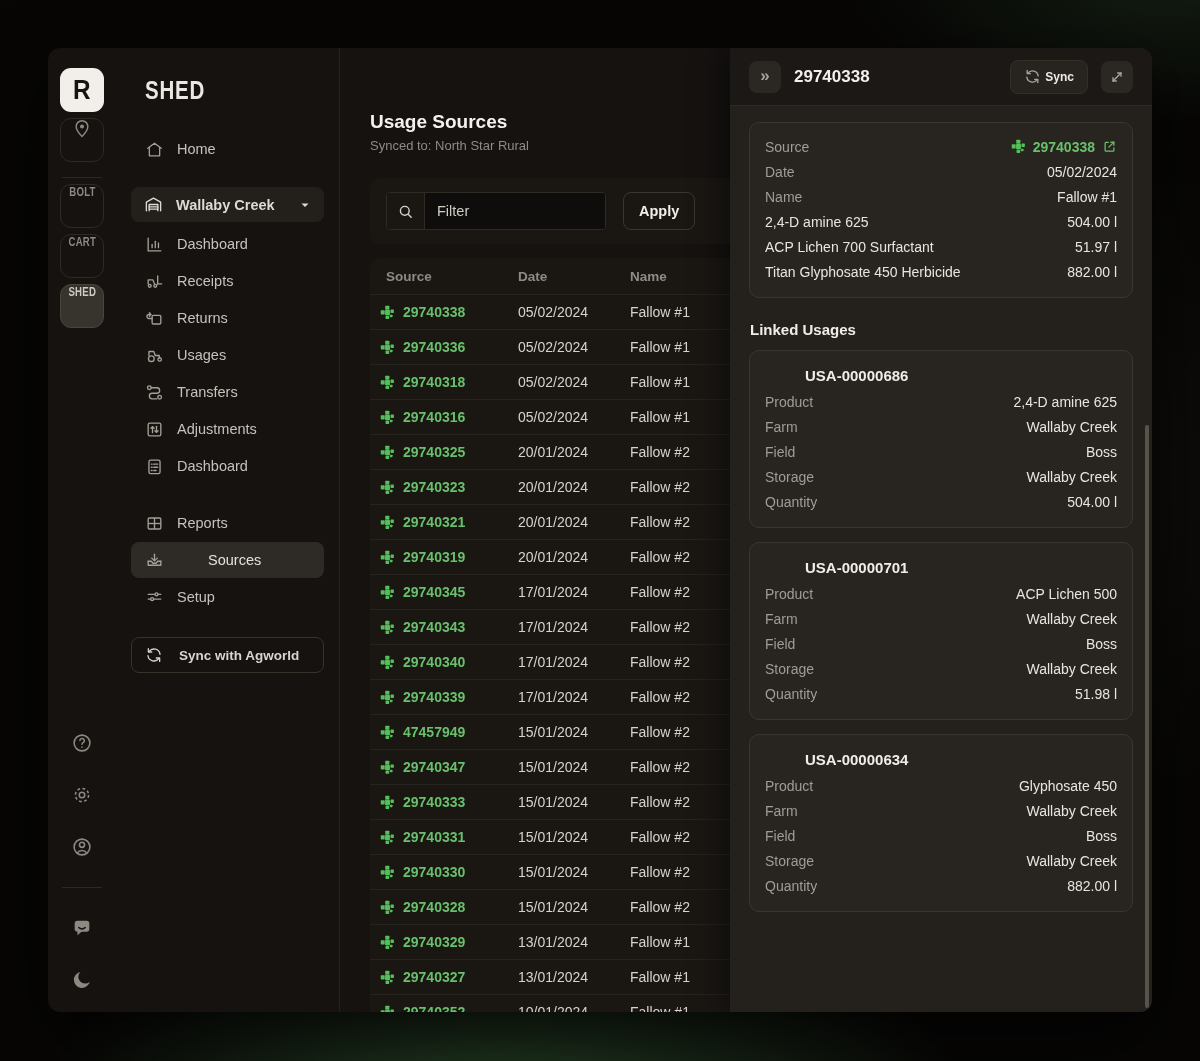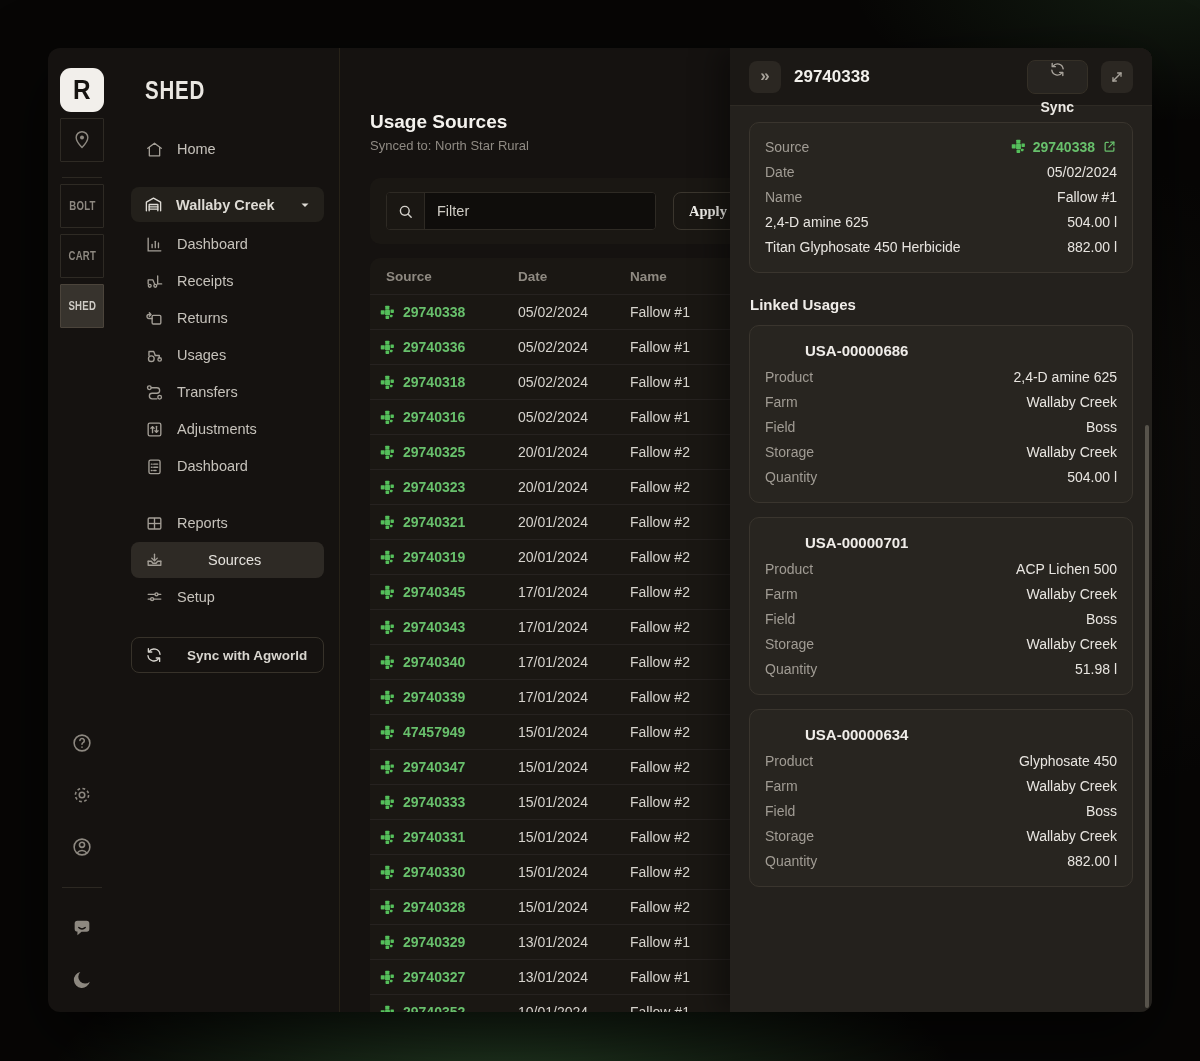--- a/index.html
+++ b/index.html
@@ -14,22 +14,22 @@
   .window { position:absolute; left:48px; top:48px; width:1104px; height:964px; z-index:1;
     background:#151210; border-radius:12px; overflow:hidden; display:flex;
     box-shadow:0 24px 70px rgba(0,0,0,0.65); }
 
   
   .rail { width:68px; flex-shrink:0; display:flex; flex-direction:column; align-items:center;
     padding:20px 0 20px; }
   .logo { width:44px; height:44px; background:#f2efeb; border-radius:11px; color:#161310;
     display:flex; align-items:center; justify-content:center; font-weight:bold; font-size:27px; }
   .logo span { transform:scaleX(0.9); }
-  .rail-btn { width:44px; height:44px; border:1px solid #2e2a24; border-radius:1px;
-    display:flex; align-items:center; justify-content:center; color:#8d8880;
+  .rail-btn { width:44px; height:44px; border:1px solid #2e2a24; border-radius:11px;
+    display:flex; justify-content:center; color:#8d8880;
     margin-top:6px; background:transparent; font-weight:bold; font-size:12px; }
   .rail-btn .cond { transform:scaleX(0.8); letter-spacing:0.3px; display:inline-block; }
   .rail-btn.active { background:#37332d; border-color:#4b443b; color:#cfccc6; }
   .rail-div { width:40px; height:1px; background:#2c2822; margin-top:15px; }
   .rail-bottom { margin-top:auto; display:flex; flex-direction:column; align-items:center; gap:28px; }
   .rail-ic { width:24px; height:24px; color:#8d8880; display:flex; align-items:center; justify-content:center; }
 
   
   .sidebar { width:224px; flex-shrink:0; border-right:1px solid #272218; padding:24px 15px 0; }
   .sb-title { font-size:25px; font-weight:bold; color:#eae7e2; letter-spacing:1px;
@@ -37,40 +37,40 @@
   .nav-item { display:flex; align-items:center; gap:13px; padding:8px 13px; border-radius:8px;
     color:#c6c2bb; font-size:14.5px; margin-bottom:1px; }
   .nav-item.active { background:#2e2a25; color:#e4e1dc;gap:44px; }
   .nav-item .nic { width:20px; height:20px; color:#a49f97; flex-shrink:0;
     display:flex; align-items:center; justify-content:center; }
   .farm-select { background:#23201b; border-radius:8px; display:flex; align-items:center; gap:13px;
     padding:8px 13px; margin:20px 0 4px; color:#dedbd5; font-weight:bold; font-size:14.5px; }
   .farm-select .flabel { flex:1; overflow:hidden; white-space:nowrap; max-width:112px; }
   .sb-gap { height:20px; }
   .sync-side-btn { border:1px solid #37322a; border-radius:8px; display:flex; align-items:center;
-    gap:24px; padding:8px 13px; margin-top:22px; color:#d8d5cf; font-weight:bold; font-size:13.5px; }
+    gap:16px; padding:8px 13px; margin-top:22px; color:#d8d5cf; font-weight:bold; font-size:13.5px; }
 
   
   .main { flex:1; position:relative; background:#151210; }
   .page-head { padding:63px 0 0 30px; }
   .page-title { font-size:19px; font-weight:bold; color:#f4f2ee; }
   .page-subtitle { font-size:13px; color:#8f8a83; margin-top:5px; }
 
   .filter-card { position:absolute; left:30px; top:130px; width:560px; height:66px;
     background:#1a1713; border-radius:10px; display:flex; align-items:center; padding:0 16px; }
-  .search-group { display:flex; height:38px; width:270px; border:1px solid #2e2a24; border-radius:4px;
+  .search-group { display:flex; height:38px; width:220px; border:1px solid #2e2a24; border-radius:4px;
     overflow:hidden; background:#0f0d0b; }
   .search-iconbox { width:38px; flex-shrink:0; display:flex; align-items:center; justify-content:center;
     background:#1a1713; border-right:1px solid #2e2a24; color:#d3d0ca; }
   .search-group input { flex:1; border:none; outline:none; background:#0f0d0b; color:#d8d5cf;
     font-size:14.5px; padding:0 12px; font-family:"Liberation Sans", sans-serif; }
   .search-group input::placeholder { color:#cfccc5; opacity:1; }
   .apply-btn { margin-left:17px; height:38px; padding:0 15px; border:1px solid #3b362e;
     border-radius:8px; background:transparent; color:#f0eeea; font-weight:bold; font-size:14.5px;
-    font-family:Liberation Serif, serif; }
+    font-family:Liberation Sans, sans-serif; }
 
   .table-card { position:absolute; left:30px; top:210px; width:560px; height:754px;
     background:#1a1713; border-radius:10px 10px 0 0; overflow:hidden; }
   .thead { display:flex; align-items:center; height:36px; padding:0 10px; color:#8f8a82;
     font-size:13.5px; font-weight:bold; }
   .trow { display:flex; align-items:center; height:35px; padding:0 10px; border-top:1px solid #262220; }
   .col-source { width:138px; display:flex; align-items:center; gap:8px; }
   .thead .col-source { padding-left:6px; }
   .col-date { width:112px; }
   .col-name { flex:1; }
@@ -81,22 +81,22 @@
   
   .panel { position:absolute; top:0; right:0; width:422px; height:100%; background:#24211d;
     box-shadow:-12px 0 26px rgba(0,0,0,0.38); display:flex; flex-direction:column; }
   .panel-header { height:58px; flex-shrink:0; background:#1b1815; border-bottom:1px solid #2e2a24;
     display:flex; align-items:center; padding:0 19px; gap:13px; }
   .icon-btn { width:32px; height:32px; background:#2b2722; border-radius:8px; color:#a8a39b;
     display:flex; align-items:center; justify-content:center; border:none; }
   .chev2 { font-size:17px; font-weight:bold; line-height:1; padding-bottom:2px; }
   .panel-title { font-weight:bold; font-size:17px; color:#f2f0ec; }
   .sync-btn { margin-left:auto; height:34px; background:#272420; border:1px solid #353027;
-    border-radius:8px; color:#ece9e4; font-weight:bold; font-size:14px; display:flex;
-    align-items:center; gap:21px; padding:0 13px; font-family:"Liberation Sans", sans-serif;flex-direction:column; }
+    border-radius:8px; color:#ece9e4; font-weight:bold; font-size:12px; display:flex;
+    align-items:center; gap:4px; padding:0 13px; font-family:"Liberation Sans", sans-serif; }
   .sync-btn .sic { color:#a8a39b; }
   .panel-body { flex:1; padding:16px 19px; position:relative; overflow:hidden; }
 
   .card { border:1px solid #3a352e; border-radius:10px; background:#282520; padding:11px 15px 13px; }
   .kv { display:flex; justify-content:space-between; align-items:center; height:25px; font-size:14px; }
   .kv .k { color:#a19c94; }
   .kv .v { color:#e8e5e0; }
   .src-val { display:flex; align-items:center; gap:7px; color:#68c06c; font-weight:bold; font-size:14px; }
   .src-val .ext { color:#68c06c; display:flex; }
   .sec-head { font-weight:bold; color:#f0ede9; font-size:14px; height:25px; display:flex;
@@ -670,20 +670,24 @@
             <span class="k">Name</span>
             <span class="v">Fallow #1</span>
           </div>
           <div>
 
               <div class="kv">
                 <span class="v">2,4-D amine 625</span>
                 <span class="v">504.00 l</span>
               </div>
 
+              <div class="kv">
+                <span class="v">ACP Lichen 700 Surfactant</span>
+                <span class="v">51.97 l</span>
+              </div>
 
               <div class="kv">
                 <span class="v">Titan Glyphosate 450 Herbicide</span>
                 <span class="v">882.00 l</span>
               </div>
             </div>
         </div>
 
         <div class="linked-heading">Linked Usages</div>
 

